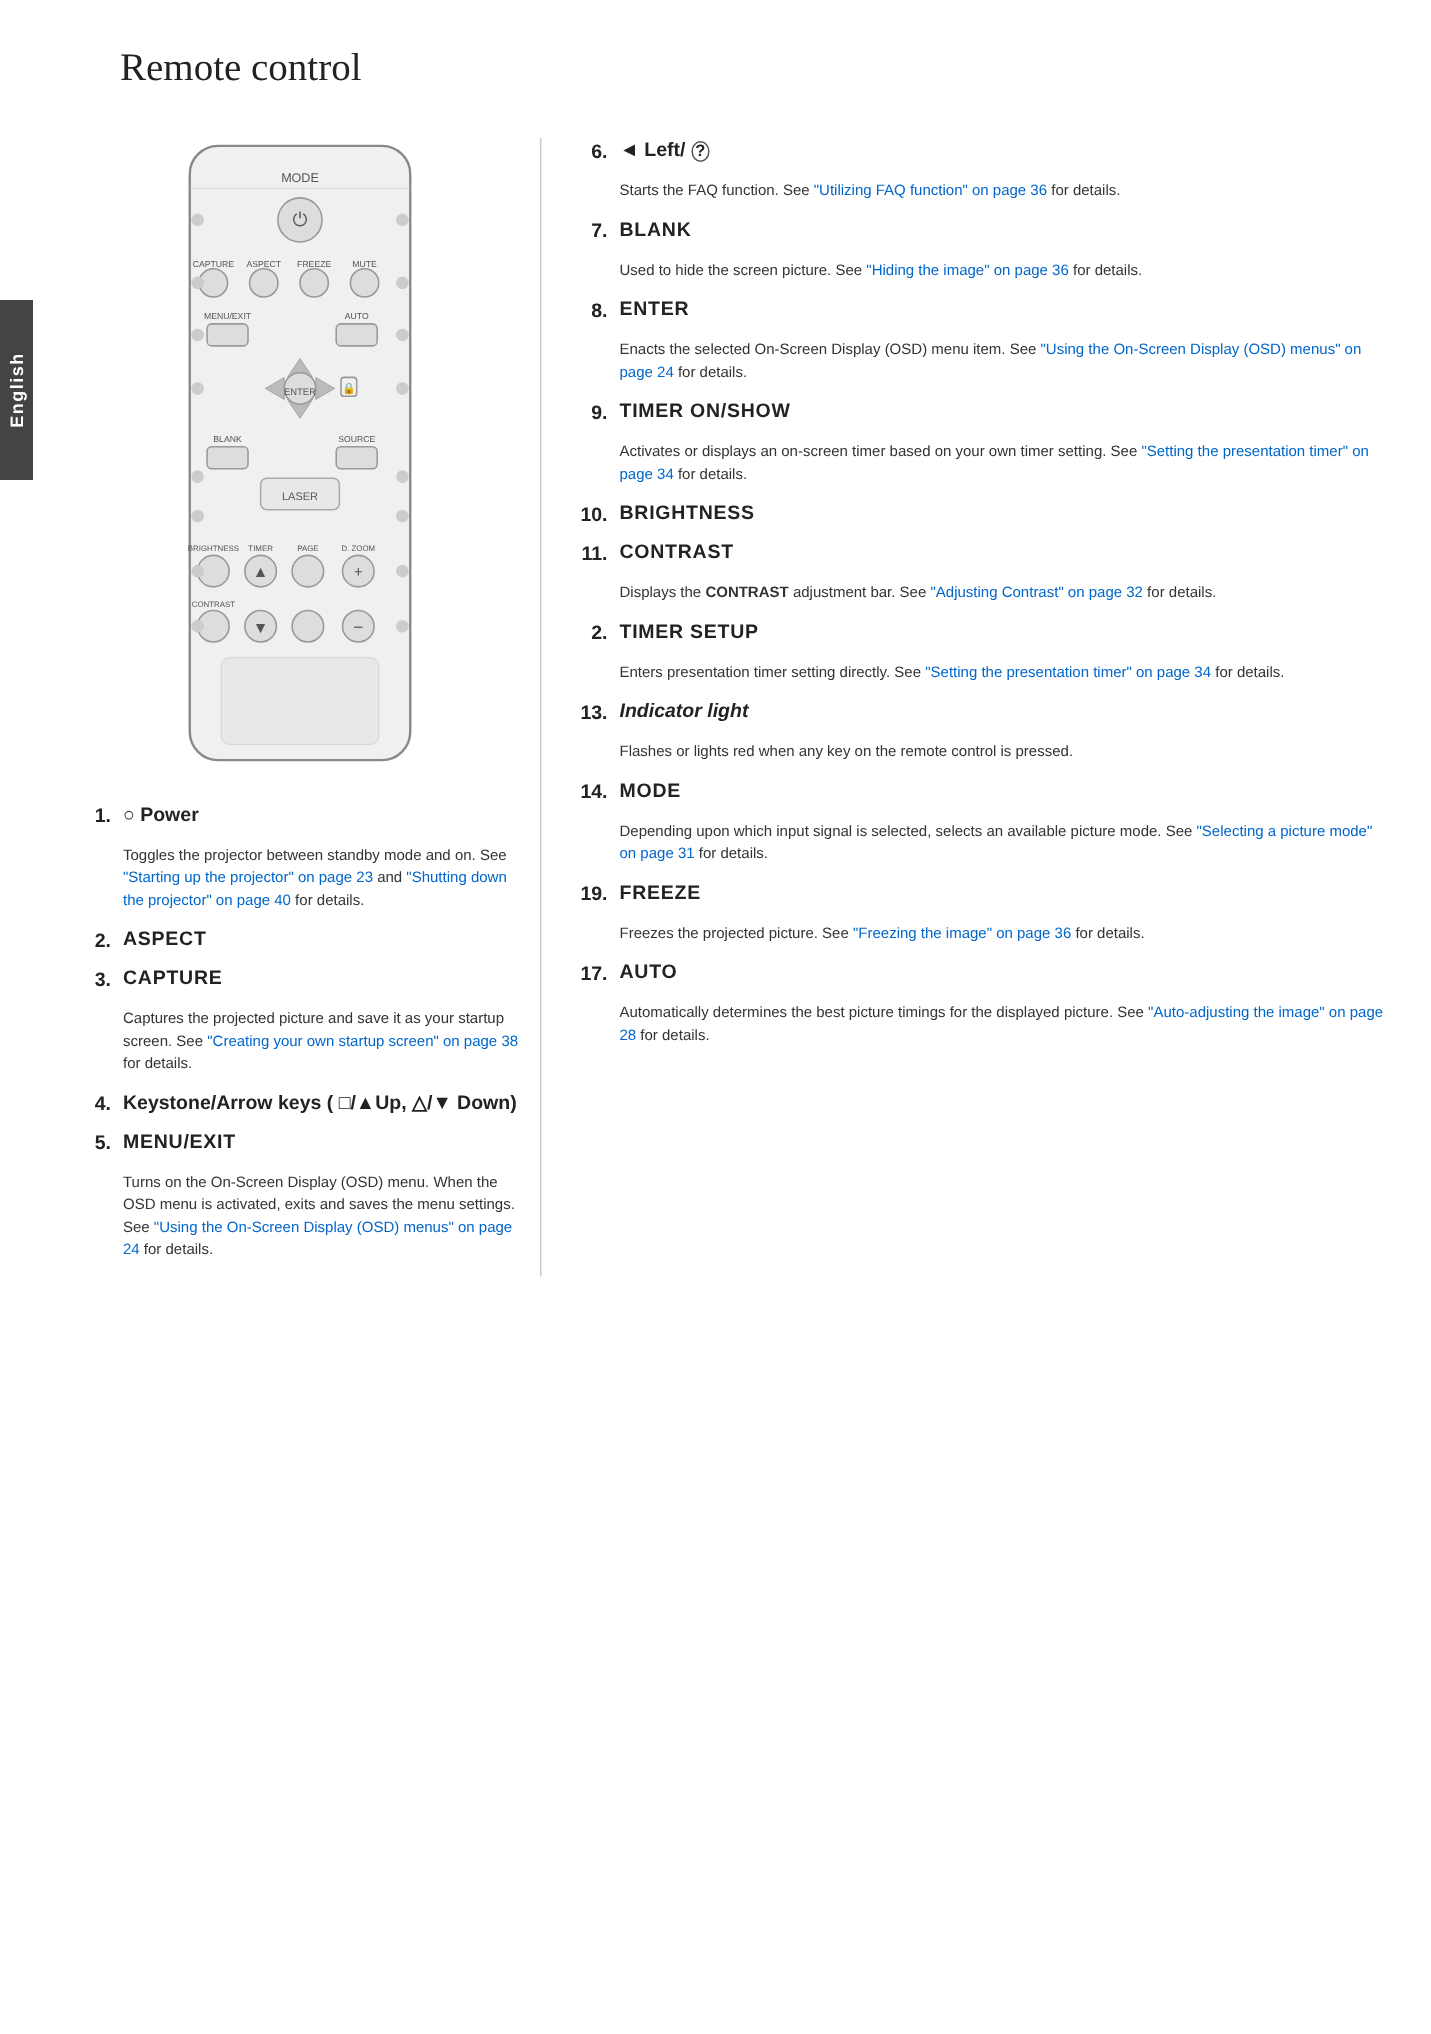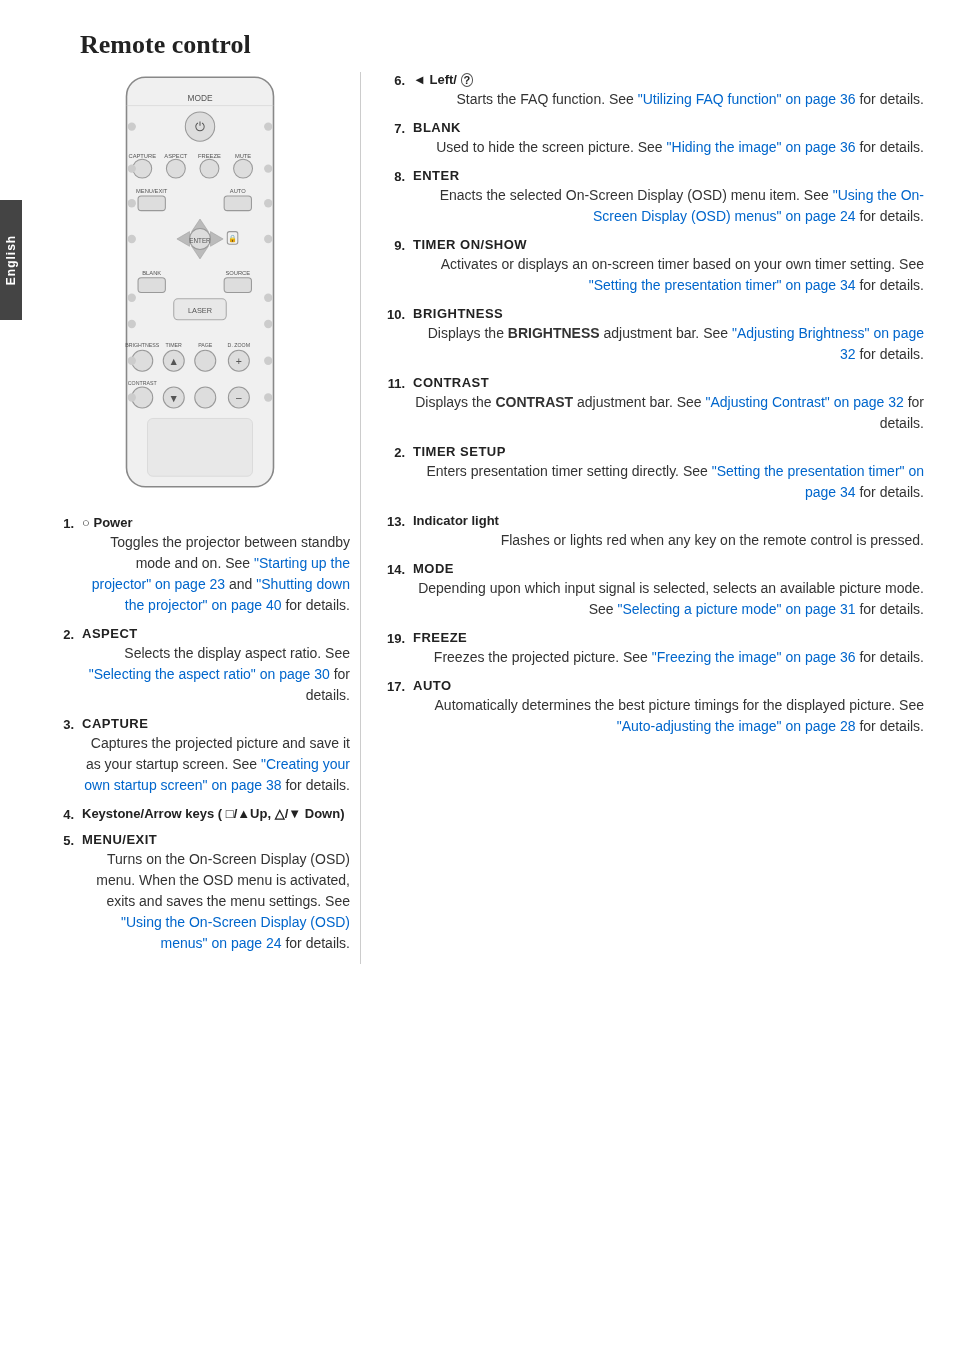--- a/index.html
+++ b/index.html
@@ -36,23 +36,23 @@
 
     
     .page-content {
       margin-left: 30px;
       padding: 30px 30px 30px 20px;
     }
 
     
     .page-title {
       font-size: 26px;
-      font-weight: bold;
+      font-weight: normal;
       font-family: Georgia, serif;
-      margin-bottom: 12px;
+      margin-bottom: 32px;
       margin-left: 30px;
     }
 
     
     .two-col {
       display: flex;
       gap: 0;
     }
 
     .left-col {
@@ -108,25 +108,24 @@
       font-weight: bold;
       font-family: Arial, sans-serif;
     }
 
     .item-title.small-caps {
       font-variant: small-caps;
       letter-spacing: 0.5px;
     }
 
     .item-desc {
-      font-size: 14px;
+      font-size: 10px;
       line-height: 1.5;
-      margin-top: 2px;
+      margin-top: 13px;
       color: #333;
-      text-align: right;
     }
 
     .link-text {
       color: #0066cc;
       text-decoration: none;
     }
 
     .bold-sc {
       font-weight: bold;
       font-variant: small-caps;
@@ -252,25 +251,20 @@
               and 
               <a class="link-text">"Shutting down the projector" on page 40</a>
               for details.
             </div>
           </div>
         </li>
         <li>
           <span class="item-number">2.</span>
           <div class="item-content">
             <div class="item-title small-caps">ASPECT</div>
-            <div class="item-desc">
-              Selects the display aspect ratio. See 
-              <a class="link-text">"Selecting the aspect ratio" on page 30</a>
-              for details.
-            </div>
           </div>
         </li>
         <li>
           <span class="item-number">3.</span>
           <div class="item-content">
             <div class="item-title small-caps">CAPTURE</div>
             <div class="item-desc">
               Captures the projected picture and save it as your startup screen. See 
               <a class="link-text">"Creating your own startup screen" on page 38</a>
               for details.
@@ -340,25 +334,20 @@
               Activates or displays an on-screen timer based on your own timer setting. See 
               <a class="link-text">"Setting the presentation timer" on page 34</a>
               for details.
             </div>
           </div>
         </li>
         <li>
           <span class="item-number">10.</span>
           <div class="item-content">
             <div class="item-title small-caps">BRIGHTNESS</div>
-            <div class="item-desc">
-              Displays the <span class="bold-sc">BRIGHTNESS</span> adjustment bar. See 
-              <a class="link-text">"Adjusting Brightness" on page 32</a>
-              for details.
-            </div>
           </div>
         </li>
         <li>
           <span class="item-number">11.</span>
           <div class="item-content">
             <div class="item-title small-caps">CONTRAST</div>
             <div class="item-desc">
               Displays the <span class="bold-sc">CONTRAST</span> adjustment bar. See 
               <a class="link-text">"Adjusting Contrast" on page 32</a>
               for details.
@@ -372,21 +361,21 @@
             <div class="item-desc">
               Enters presentation timer setting directly. See 
               <a class="link-text">"Setting the presentation timer" on page 34</a>
               for details.
             </div>
           </div>
         </li>
         <li>
           <span class="item-number">13.</span>
           <div class="item-content">
-            <div class="item-title" style="">Indicator light</div>
+            <div class="item-title" style="font-style:italic;">Indicator light</div>
             <div class="item-desc">
               Flashes or lights red when any key on the remote control is pressed.
             </div>
           </div>
         </li>
         <li>
           <span class="item-number">14.</span>
           <div class="item-content">
             <div class="item-title small-caps">MODE</div>
             <div class="item-desc">

